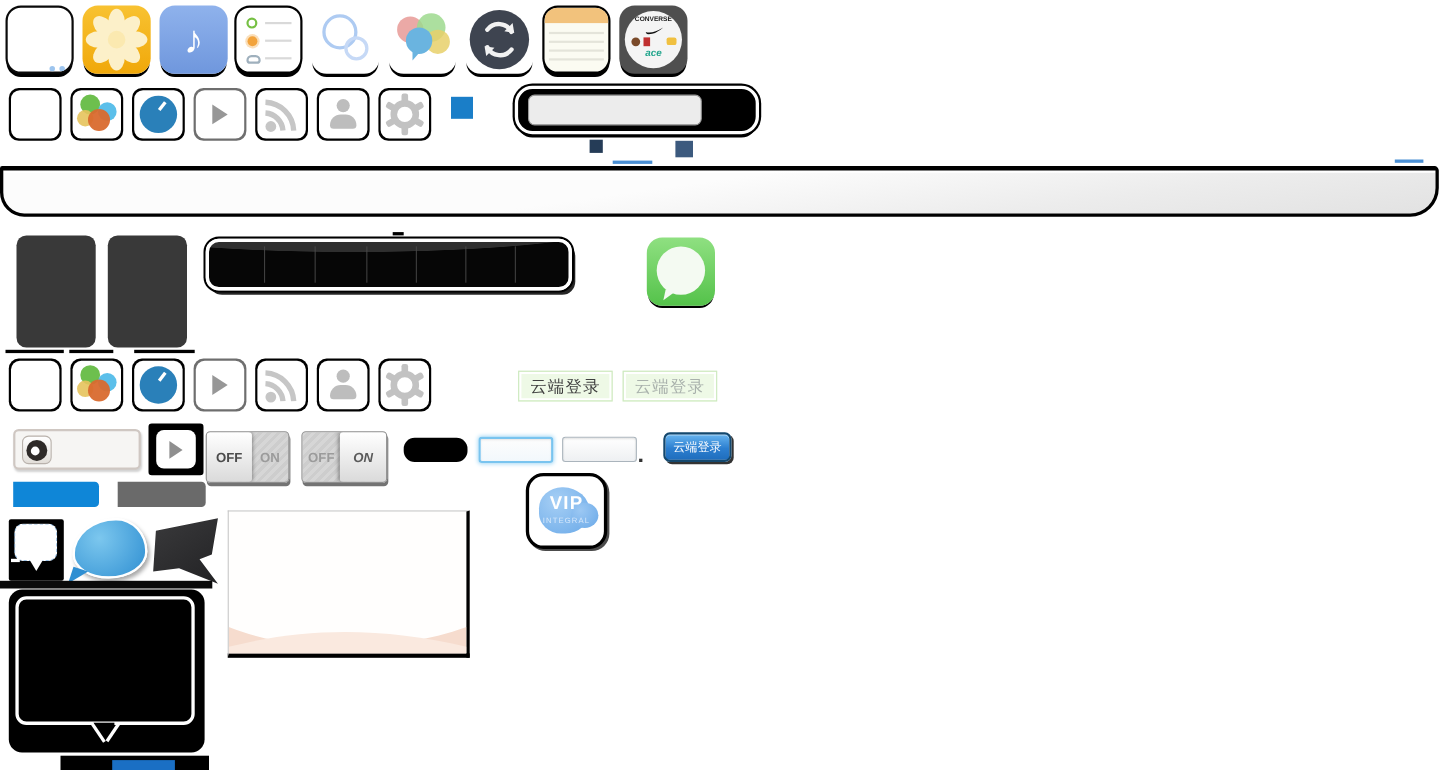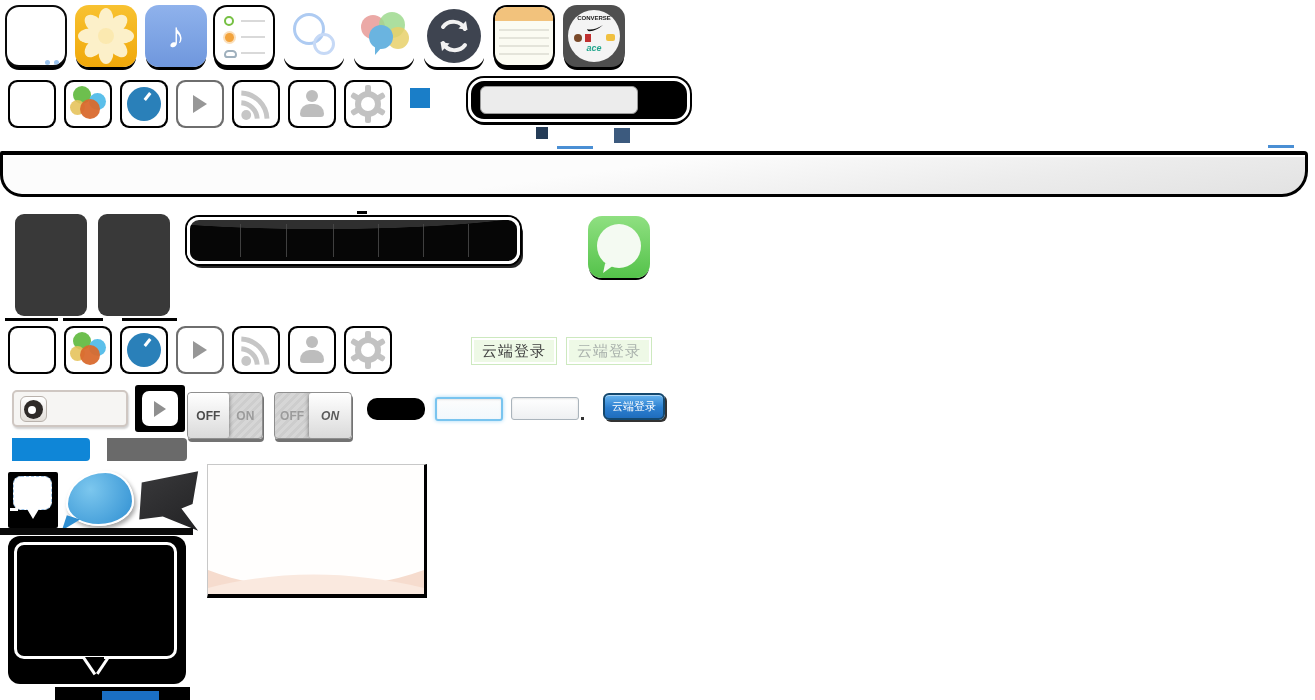--- a/index.html
+++ b/index.html
@@ -331,20 +331,26 @@
 
   <div class="abs" style="left:0;top:528px;width:193px;height:7px;background:#0a0a0a"></div>
 
   <div class="abs" style="left:207px;top:464px;width:220px;height:134px;background:#fffefd;border-top:1px solid #c8c8c8;border-left:1px solid #c8c8c8;border-right:3px solid #000;border-bottom:4px solid #000">
     <svg class="abs" style="left:0;bottom:0" width="216" height="30" viewBox="0 0 216 30" preserveAspectRatio="none">
       <path d="M0 30 L0 6 C 60 30 150 30 216 6 L216 30 Z" fill="#f6dcce"></path>
       <path d="M0 30 L0 24 C 70 6 140 6 216 24 L216 30 Z" fill="#fae9df"></path>
     </svg>
   </div>
 
+  <div class="abs" style="left:478px;top:430px;width:74px;height:69px;background:#fff;border:3px solid #000;border-radius:16px;box-shadow:2px 2px 0 rgba(0,0,0,.7)">
+    <span class="abs" style="left:9px;top:10px;width:46px;height:42px;background:radial-gradient(circle at 35% 30%,#a6cff5,#6aa9e8);border-radius:52% 60% 55% 50%"></span>
+    <span class="abs" style="left:38px;top:24px;width:25px;height:23px;background:radial-gradient(circle at 35% 30%,#9cc8f3,#6aa9e8);border-radius:50%"></span>
+    <span class="abs" style="left:0;top:15px;width:100%;text-align:center;color:#fff;font-size:17px;font-weight:bold;letter-spacing:1px">VIP</span>
+    <span class="abs" style="left:0;top:37px;width:100%;text-align:center;color:#d6e8fb;font-size:7px;letter-spacing:1px">INTEGRAL</span>
+  </div>
 
   <div class="abs" style="left:8px;top:536px;width:178px;height:148px;background:#000;border-radius:12px">
     <span class="abs" style="left:6px;top:6px;width:163px;height:117px;border:3px solid #fff;border-radius:10px"></span>
     <span class="abs" style="left:77px;top:121px;width:19px;height:3px;background:#000"></span>
     <span class="abs" style="left:77px;top:121px;width:20px;height:3px;background:#fff;transform:rotate(56deg);transform-origin:left top"></span>
     <span class="abs" style="left:88px;top:137px;width:20px;height:3px;background:#fff;transform:rotate(-56deg);transform-origin:left top"></span>
   </div>
   <div class="abs" style="left:55px;top:687px;width:135px;height:13px;background:#000"></div>
   <div class="abs" style="left:102px;top:691px;width:57px;height:9px;background:#1a6fc4"></div>
 

